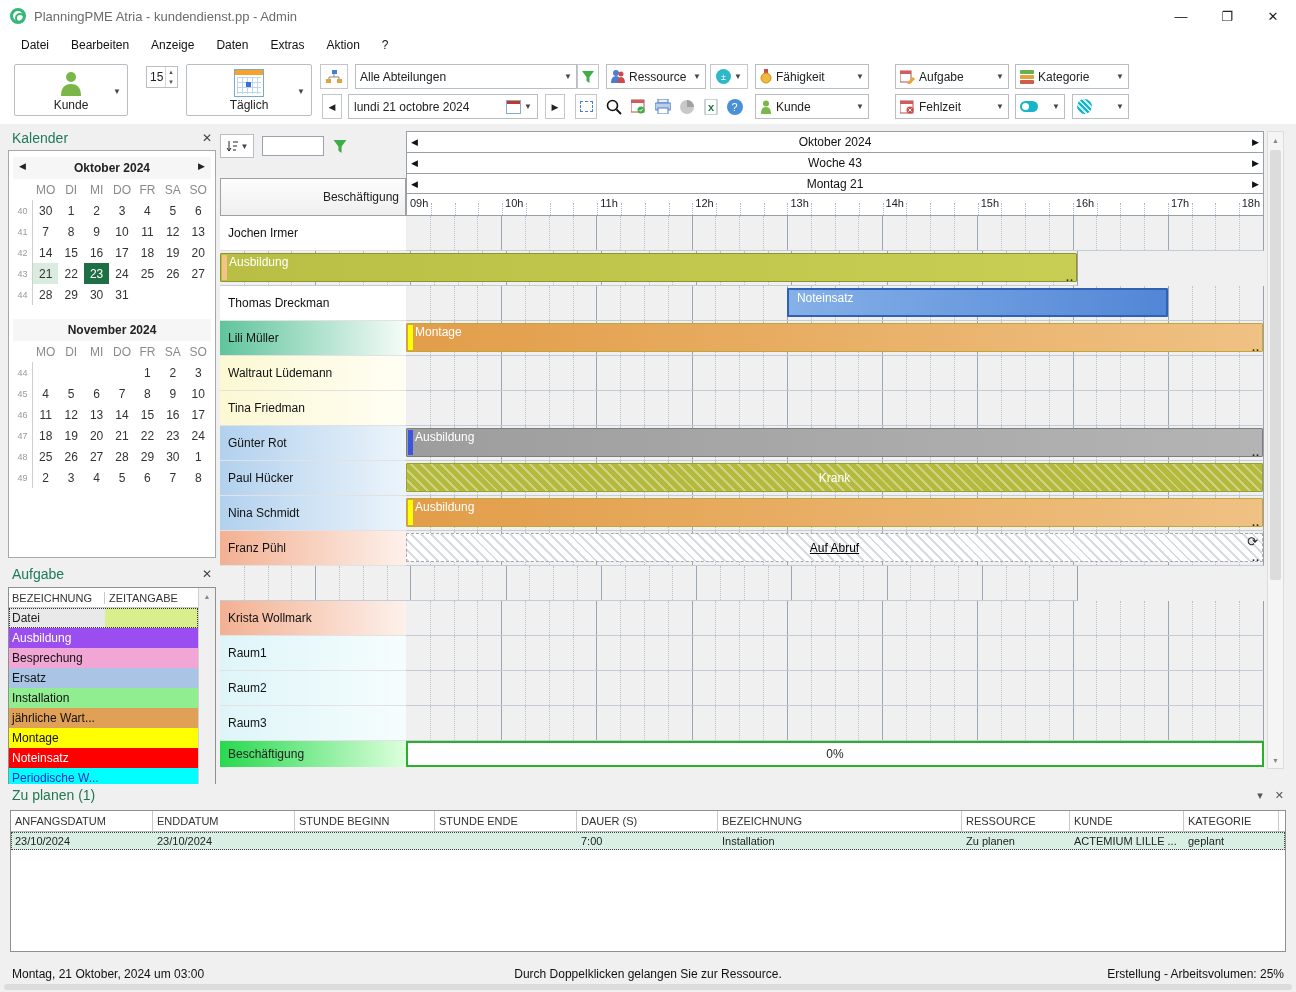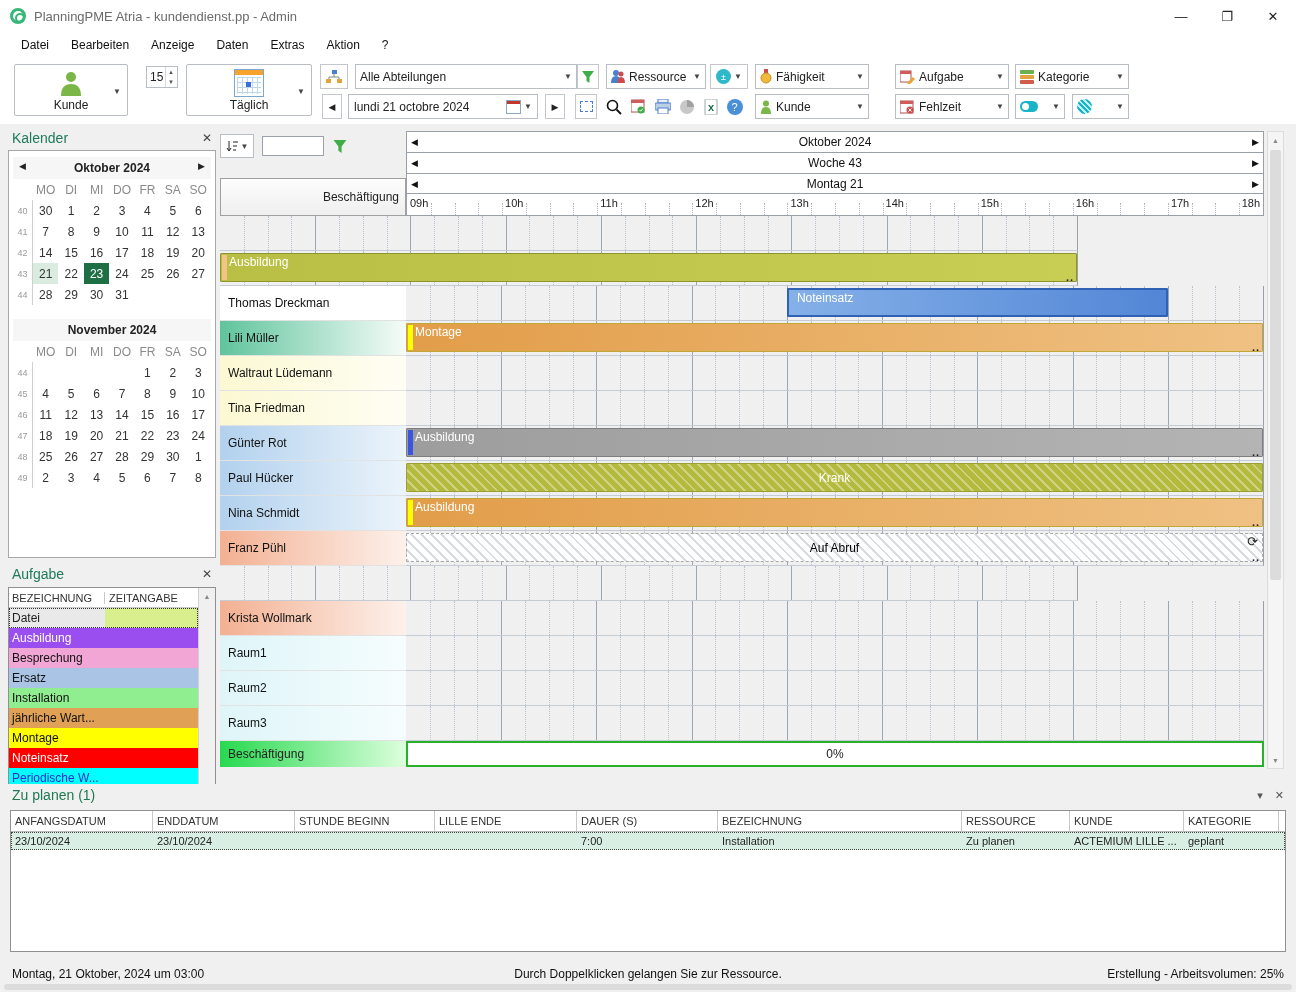--- a/index.html
+++ b/index.html
@@ -615,20 +615,21 @@
         <span class="tick" style="left: 80.5556%;"></span>
         <span class="tick" style="left: 83.3333%;"></span>
         <span class="tick" style="left: 86.1111%;"></span>
         <span class="tick" style="left: 88.8889%;"></span>
         <span class="tick" style="left: 91.6667%;"></span>
         <span class="tick" style="left: 94.4444%;"></span>
         <span class="tick" style="left: 97.2222%;"></span>
       </div>
     <div class="rows" id="schedrows">
         <div class="srow">
+          <div class="rlabel rowbg-white">Jochen Irmer</div>
           <div class="rtl">
             <span class="gridl" style="left: 2.77778%; border-left: 1px dotted rgb(184, 196, 210);"></span>
             <span class="gridl" style="left: 5.55556%; border-left: 1px dotted rgb(184, 196, 210);"></span>
             <span class="gridl" style="left: 8.33333%; border-left: 1px dotted rgb(184, 196, 210);"></span>
             <span class="gridl" style="left: 11.1111%; border-left: 1px solid rgb(154, 166, 182);"></span>
             <span class="gridl" style="left: 13.8889%; border-left: 1px dotted rgb(184, 196, 210);"></span>
             <span class="gridl" style="left: 16.6667%; border-left: 1px dotted rgb(184, 196, 210);"></span>
             <span class="gridl" style="left: 19.4444%; border-left: 1px dotted rgb(184, 196, 210);"></span>
             <span class="gridl" style="left: 22.2222%; border-left: 1px solid rgb(154, 166, 182);"></span>
             <span class="gridl" style="left: 25%; border-left: 1px dotted rgb(184, 196, 210);"></span>
@@ -1037,21 +1038,21 @@
             <span class="gridl" style="left: 75%; border-left: 1px dotted rgb(184, 196, 210);"></span>
             <span class="gridl" style="left: 77.7778%; border-left: 1px solid rgb(154, 166, 182);"></span>
             <span class="gridl" style="left: 80.5556%; border-left: 1px dotted rgb(184, 196, 210);"></span>
             <span class="gridl" style="left: 83.3333%; border-left: 1px dotted rgb(184, 196, 210);"></span>
             <span class="gridl" style="left: 86.1111%; border-left: 1px dotted rgb(184, 196, 210);"></span>
             <span class="gridl" style="left: 88.8889%; border-left: 1px solid rgb(154, 166, 182);"></span>
             <span class="gridl" style="left: 91.6667%; border-left: 1px dotted rgb(184, 196, 210);"></span>
             <span class="gridl" style="left: 94.4444%; border-left: 1px dotted rgb(184, 196, 210);"></span>
             <span class="gridl" style="left: 97.2222%; border-left: 1px dotted rgb(184, 196, 210);"></span>
             <div class="ev center" style="left: 0%; width: 100%; border: 1px dashed rgb(168, 168, 168); background: repeating-linear-gradient(45deg, rgba(168, 176, 186, 0.45) 0px, rgba(168, 176, 186, 0.45) 2px, transparent 2px, transparent 7px), rgb(255, 255, 255);">
-              <span class="lab" style="color: rgb(0, 0, 0);">Auf Abruf</span>
+              <span class="lab" style="color: rgb(0, 0, 0); text-decoration: underline;">Auf Abruf</span>
               <span class="dots">..</span>
               <span class="refresh">⟳</span>
             </div>
           </div>
         </div>
         <div class="srow">
           <div class="rtl">
             <span class="gridl" style="left: 2.77778%; border-left: 1px dotted rgb(184, 196, 210);"></span>
             <span class="gridl" style="left: 5.55556%; border-left: 1px dotted rgb(184, 196, 210);"></span>
             <span class="gridl" style="left: 8.33333%; border-left: 1px dotted rgb(184, 196, 210);"></span>
@@ -1268,21 +1269,21 @@
     <span class="zpicons">
       <span>▾</span>
       <span>✕</span>
     </span>
   </div>
   <div class="zptable">
     <div class="zphdr" id="zphdr">
         <div style="width: 142px;">ANFANGSDATUM</div>
         <div style="width: 142px;">ENDDATUM</div>
         <div style="width: 140px;">STUNDE BEGINN</div>
-        <div style="width: 142px;">LILLE ENDE</div>
+        <div style="width: 142px;">STUNDE ENDE</div>
         <div style="width: 141px;">DAUER (S)</div>
         <div style="width: 244px;">BEZEICHNUNG</div>
         <div style="width: 108px;">RESSOURCE</div>
         <div style="width: 114px;">KUNDE</div>
         <div style="width: 95px;">KATEGORIE</div>
       </div>
     <div id="zprows">
         <div class="zprow">
           <div style="width: 142px;">23/10/2024</div>
           <div style="width: 142px;">23/10/2024</div>

